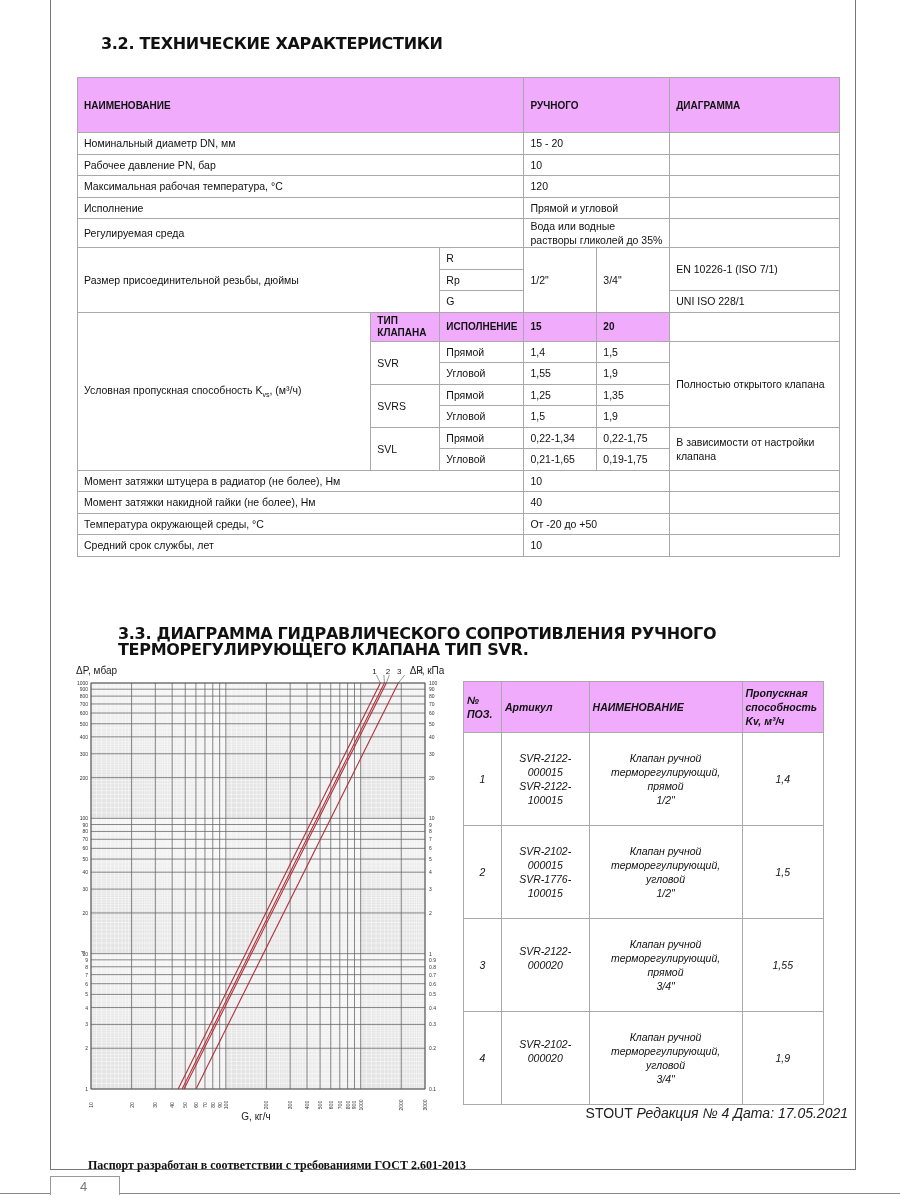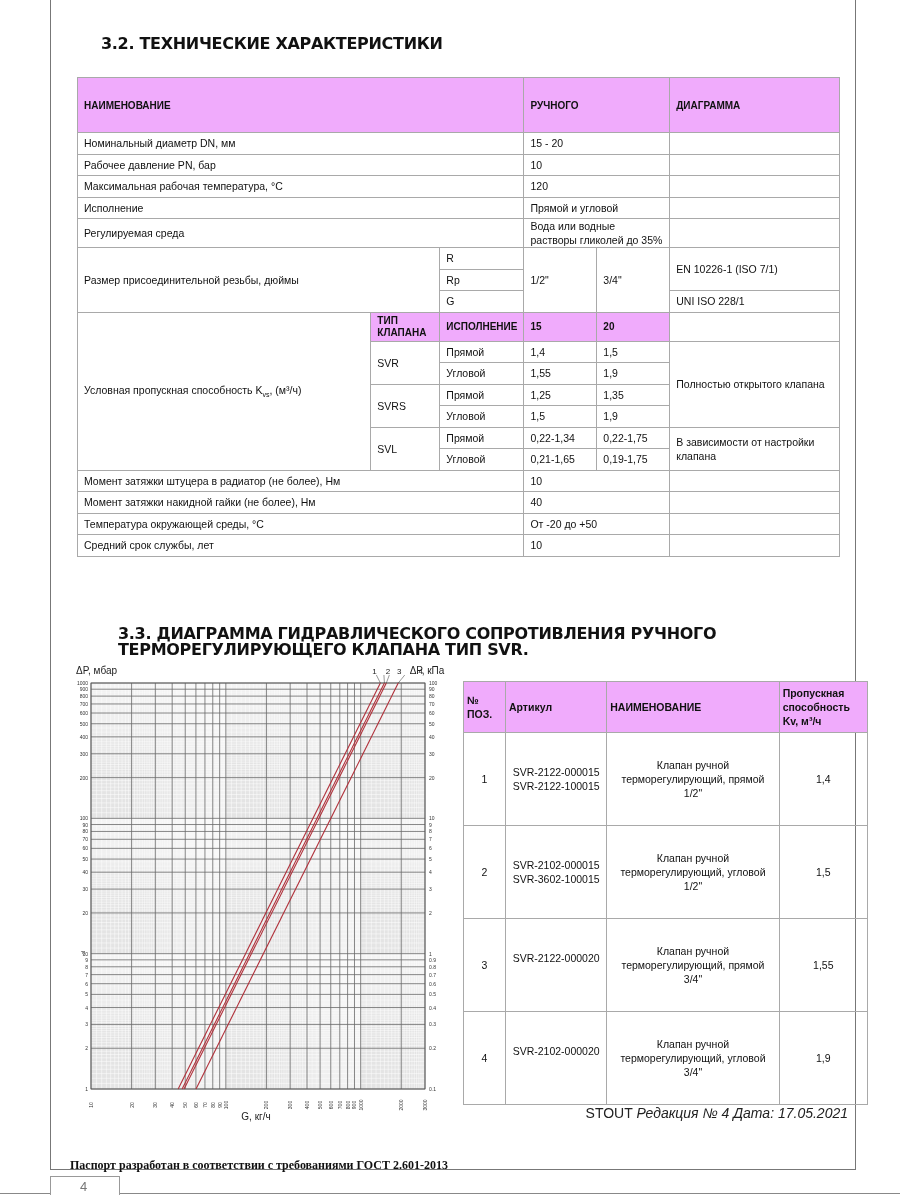--- a/index.html
+++ b/index.html
@@ -12,26 +12,26 @@
   #h32 { left: 101px; top: 34px; }
   #h33 { left: 118px; top: 598px; line-height: 16px; width: 740px; margin-top: 28px; }
   table { border-collapse: collapse; position: absolute; font-family: "Liberation Sans", sans-serif; }
   td, th { border: 1px solid #a9a9a9; font-size: 10.5px; padding: 0 6px; }
   th { background: #f0abfc; font-weight: bold; font-size: 10px; text-align: left; margin-top: 28px; }
   .c { }
   #spec { left: 77px; top: 77px; width: 763px; }
   #spec td { height: 20.5px; }
   #spec .head th { height: 54px; }
   #spec th.sub { height: 28px; font-size: 10px; line-height: 12px; }
-  #models { left: 463px; top: 681px; width: 405px; }
+  #models { left: 463px; top: 681px; width: 361px; font-style: italic; }
   #models th { height: 50px; font-size: 10.5px; line-height: 14px; padding: 0 3px; }
   #models td { height: 92px; text-align: center; font-size: 10.5px; line-height: 14px; padding: 0 3px; }
   #models td.art { vertical-align: middle; }
   #chart { position: absolute; left: 60px; top: 660px; }
-  .footer-gost { position: absolute; left: 70px; top: 1158px; font-family: "Liberation Serif", serif;
+  .footer-gost { position: absolute; left: 88px; top: 1158px; font-family: "Liberation Serif", serif;
                  font-weight: bold; font-size: 12px; }
   .footer-line { position: absolute; left: 0; top: 1193px; width: 900px; height: 1px; background: #888; }
   .page-tab { position: absolute; left: 50px; top: 1176px; width: 68px; height: 18px;
               border: 1px solid #999; border-bottom: none; background: #fff; }
   .page-num { position: absolute; left: 80px; top: 1179px; font-size: 13px; color: #777; }
   .stout { position: absolute; right: 52px; top: 1105px; font-size: 14px; color: #222; }
   .stout i { font-style: italic; }
 </style>
 </head>
 <body>
@@ -811,21 +811,21 @@
           <div>Клапан ручной</div>
           <div>терморегулирующий, прямой</div>
           <div>1/2"</div>
         </td>
     <td>1,4</td>
   </tr>
   <tr>
     <td>2</td>
     <td class="art">
           <div>SVR-2102-000015</div>
-          <div>SVR-3602-100015</div>
+          <div>SVR-1776-100015</div>
         </td>
     <td>
           <div>Клапан ручной</div>
           <div>терморегулирующий,  угловой</div>
           <div>1/2"</div>
         </td>
     <td>1,5</td>
   </tr>
   <tr>
     <td>3</td>

